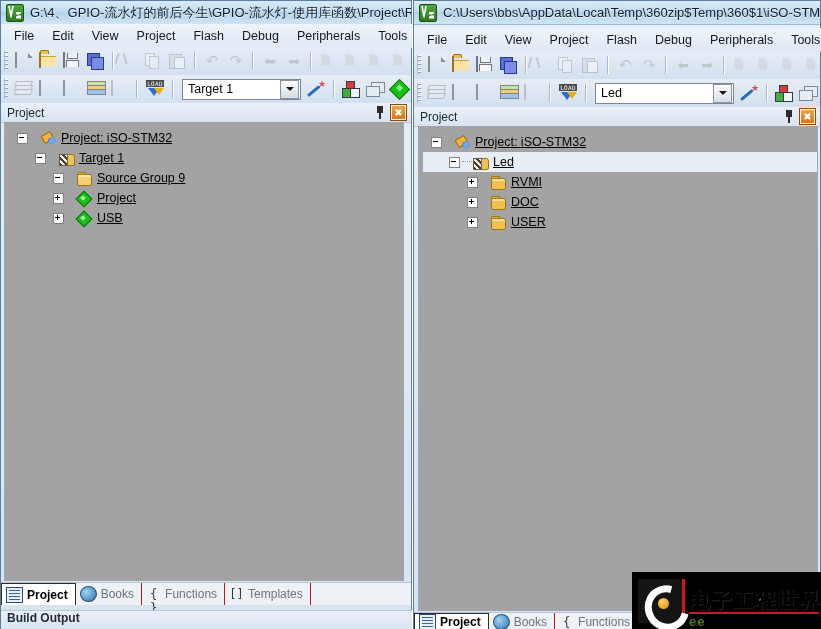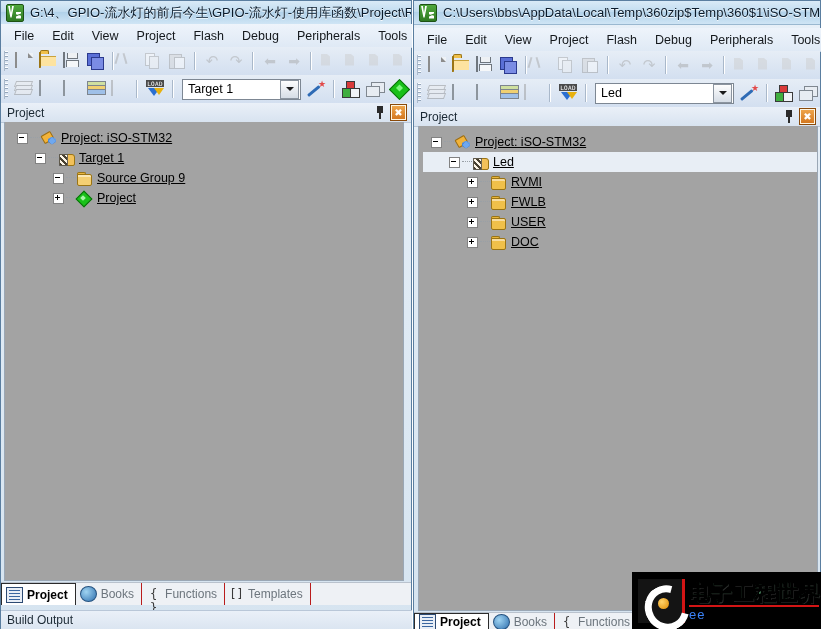--- a/index.html
+++ b/index.html
@@ -221,48 +221,49 @@
   .tab.active{background:#ffffff;color:#000;font-weight:bold;border:1px solid #2b2b2b;border-bottom:none;}
   .tab .tb-ic{width:15px;height:14px;margin-right:4px;position:relative;flex:0 0 auto;}
   .tb-proj{background:#e8eef6;border:1px solid #2c4a73;}
   .tb-proj:after{content:"";position:absolute;left:2px;top:2px;right:2px;bottom:2px;
     background:repeating-linear-gradient(180deg,#3a66a0 0 1px,transparent 1px 3px);}
   .tb-books{border-radius:50%;background:radial-gradient(circle at 35% 35%,#9fd4f2,#2f6fae);border:1px solid #23517f;}
   .tb-func{color:#3a3a3a;font-size:12px;line-height:14px;text-align:center;font-family:"DejaVu Sans Mono",monospace;}
   .tb-tmpl{color:#3a3a3a;font-size:12px;line-height:14px;text-align:center;font-family:"DejaVu Sans Mono",monospace;}
 
   .buildout{
-    position:absolute;height:18px;display:flex;align-items:center;padding-left:6px;
+    position:absolute;height:18px;display:flex;align-items:flex-start;padding-left:6px;
     font-size:12px;color:#1d2a35;
     background:linear-gradient(180deg,#eaf0f8 0%,#dbe5f1 100%);
     border-top:1px solid #b9c7d8;
+    font-weight:bold;
   }
 
   
   .watermark{
     position:absolute;display:flex;align-items:center;background:#000;
   }
   .wm-logo{
     width:44px;height:44px;margin:6px 4px 6px 6px;background:#141414;position:relative;flex:0 0 auto;
     border-right:3px solid #d31515;
   }
   .wm-logo .c{
     position:absolute;left:7px;top:6px;width:30px;height:32px;border:7px solid #fff;border-radius:50%;
     border-right-color:transparent;transform:rotate(-30deg);
   }
   .wm-logo .dot{position:absolute;left:20px;top:19px;width:11px;height:11px;border-radius:50%;
     background:radial-gradient(circle at 35% 35%,#ffd36b,#e08a00);}
   .wm-txt{position:relative;flex:1;height:44px;}
   .wm-cn{
     font-family:"DejaVu Sans",sans-serif;font-weight:bold;font-size:21px;color:#86efac;
     letter-spacing:1px;line-height:22px;padding-top:3px;
-    -webkit-text-stroke:1px #000;text-shadow:1px 1px 0 #333;
+    -webkit-text-stroke:1px #000;text-shadow:1px 1px 0 #333;margin-top:7px;
   }
   .wm-bar{height:2px;background:#d31515;margin:1px 2px 2px 0;}
-  .wm-sub{font-size:13px;color:#3b82f6;font-weight:normal;letter-spacing:1px;line-height:12px;}
+  .wm-sub{font-size:13px;color:#4d7c0f;font-weight:bold;letter-spacing:1px;line-height:12px;}
 </style>
 </head>
 <body>
 
 <div class="screen">
 
   <div class="win" id="winBack" style="left:0;top:0;width:412px;height:629px;">
     <div class="win-frame"></div>
 
     <div class="titlebar" style="position:absolute;left:1px;top:1px;width:410px;">
@@ -423,20 +424,27 @@
 
 
         <div class="trow">
           <span class="tind" style="width:44px;"></span>
           <span class="tbox plus"></span>
           <span class="tdots"></span>
           <span class="ti ti-dia"></span>
           <span class="tlabel">Project</span>
         </div>
 
+        <div class="trow">
+          <span class="tind" style="width:44px;"></span>
+          <span class="tbox plus"></span>
+          <span class="tdots"></span>
+          <span class="ti ti-dia"></span>
+          <span class="tlabel">USB</span>
+        </div>
 
       </div>
     </div>
 
     <div class="tabstrip" style="left:1px;top:582px;width:410px;">
       <div class="tab active">
         <span class="tb-ic tb-proj"></span>
         <span>Project</span>
       </div>
       <div class="tab">
@@ -608,42 +616,35 @@
 
 
         <div class="trow">
           <span class="tind" style="width:44px;"></span>
           <span class="tbox plus"></span>
           <span class="tdots"></span>
           <span class="ti ti-folder closed"></span>
           <span class="tlabel">RVMI</span>
         </div>
 
+
         <div class="trow">
           <span class="tind" style="width:44px;"></span>
           <span class="tbox plus"></span>
           <span class="tdots"></span>
           <span class="ti ti-folder closed"></span>
-          <span class="tlabel">FWLB</span>
+          <span class="tlabel">DOC</span>
         </div>
 
         <div class="trow">
           <span class="tind" style="width:44px;"></span>
           <span class="tbox plus"></span>
           <span class="tdots"></span>
           <span class="ti ti-folder closed"></span>
           <span class="tlabel">USER</span>
-        </div>
-
-        <div class="trow">
-          <span class="tind" style="width:44px;"></span>
-          <span class="tbox plus"></span>
-          <span class="tdots"></span>
-          <span class="ti ti-folder closed"></span>
-          <span class="tlabel">DOC</span>
         </div>
 
       </div>
     </div>
 
     <div class="tabstrip" style="left:1px;top:612px;width:406px;height:17px;overflow:hidden;">
       <div class="tab" style="background:#ffffff;border:1px solid #2b2b2b;border-bottom:none;color:#000;font-weight:bold;">
         <span class="tb-ic tb-proj"></span>
         <span>Project</span>
       </div>

